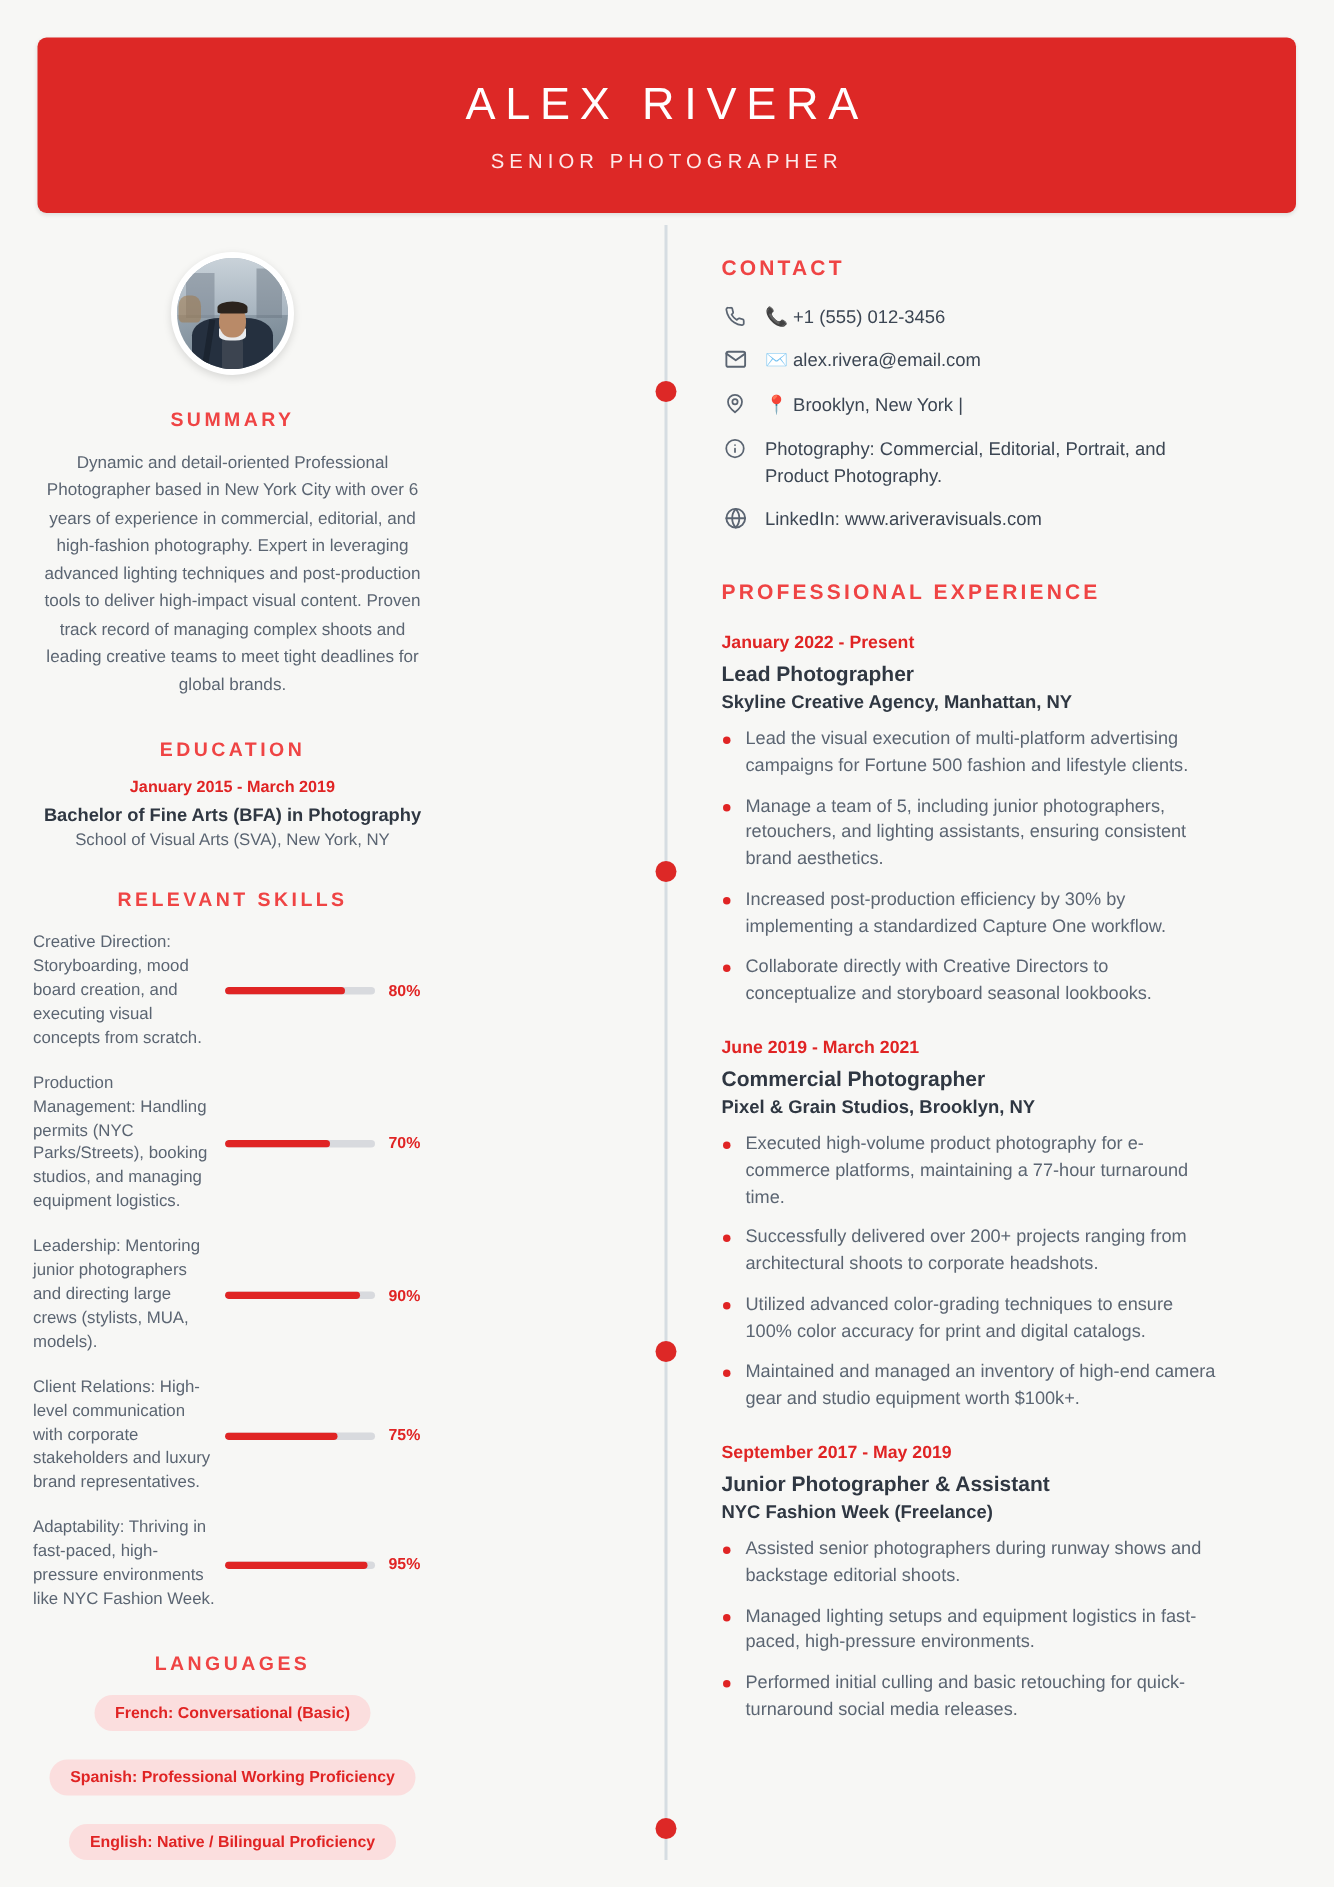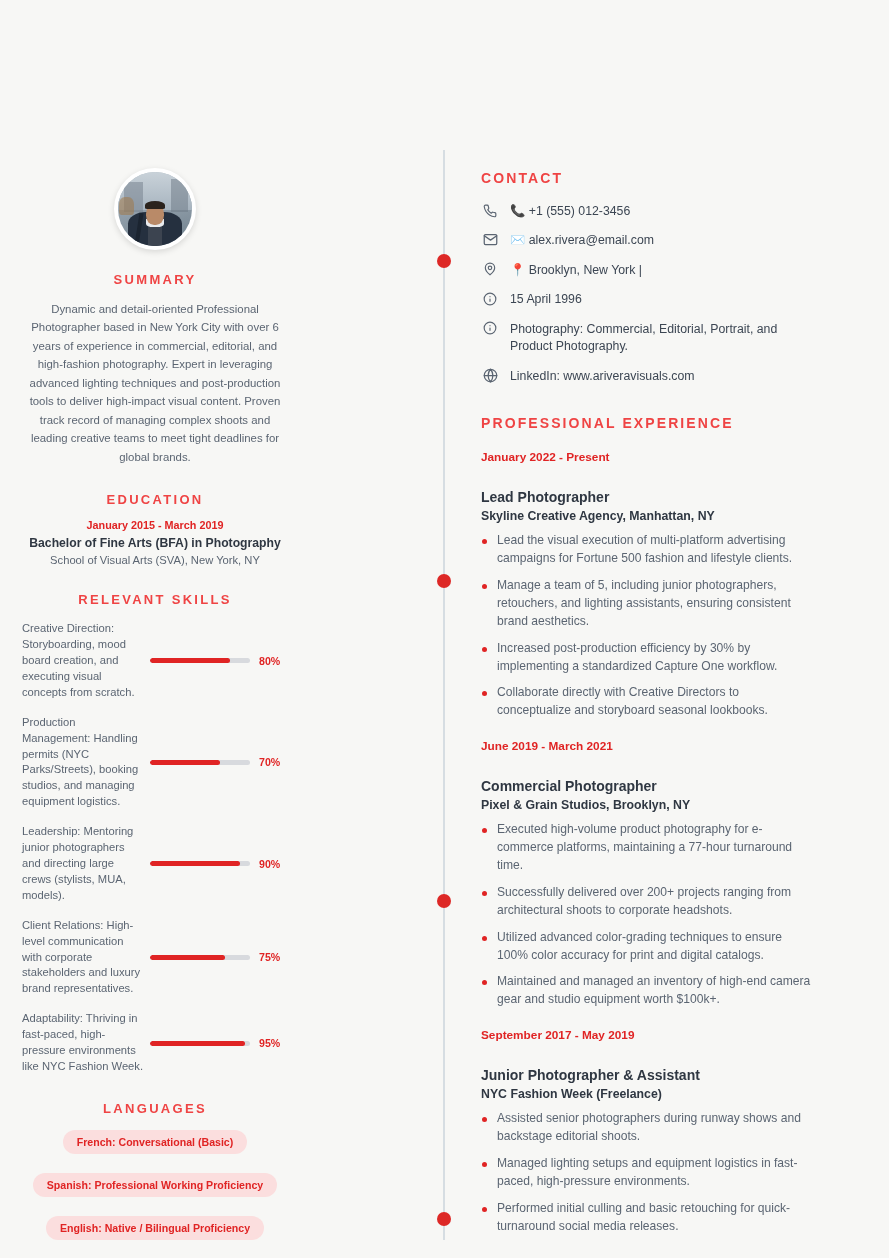--- a/index.html
+++ b/index.html
@@ -134,37 +134,41 @@
     width: 18px; min-width: 18px; height: 17px; margin-right: 11px;
     display: flex; align-items: center; justify-content: center;
     color: #5b6572;
   }
   .c-ico svg { display: block; }
   .c-text { color: #3c4653; font-size: 12.3px; line-height: 1.42; padding-top: 1px; }
 
   .exp-title { margin-top: 30px; }
   .job { margin-top: 19px; }
   .job-date { color: #e02424; font-size: 11.8px; font-weight: bold; }
-  .job-role { color: #2f3742; font-size: 14px; font-weight: bold; margin-top: 25px; }
+  .job-role { color: #2f3742; font-size: 14px; font-weight: bold; margin-top: 6px; }
   .job-company { color: #2f3742; font-size: 12.3px; font-weight: bold; margin-top: 4px; }
   .job-bullets { margin-top: 9px; list-style: none; }
   .job-bullets li {
     position: relative; padding-left: 16px; margin-bottom: 9px;
     color: #5b6572; font-size: 12.1px; line-height: 1.48;
   }
   .job-bullets li::before {
     content: ""; position: absolute; left: 1px; top: 7px;
     width: 5px; height: 5px; border-radius: 50%; background: #e02424;
   }
 </style>
 </head>
 <body>
 
 <div class="page">
 
+  <div class="header">
+    <div class="hdr-name">ALEX RIVERA</div>
+    <div class="hdr-role">SENIOR PHOTOGRAPHER</div>
+  </div>
 
   <div class="timeline-line"></div>
   <div class="timeline-dot td1"></div>
   <div class="timeline-dot td2"></div>
   <div class="timeline-dot td3"></div>
   <div class="timeline-dot td4"></div>
 
   <div class="left">
 
     <div class="avatar-wrap">
@@ -279,29 +283,20 @@
       <div class="contact-row">
         <span class="c-ico">
           <svg width="14" height="14" viewBox="0 0 24 24" fill="none" stroke="currentColor" stroke-width="2" stroke-linecap="round" stroke-linejoin="round">
               <path d="M20 10c0 6-8 12-8 12s-8-6-8-12a8 8 0 0 1 16 0z"></path>
               <circle cx="12" cy="10" r="3"></circle>
             </svg>
         </span>
         <span class="c-text">📍 Brooklyn, New York |</span>
       </div>
 
-      <div class="contact-row">
-        <span class="c-ico">
-          <svg width="14" height="14" viewBox="0 0 24 24" fill="none" stroke="currentColor" stroke-width="2" stroke-linecap="round" stroke-linejoin="round">
-              <circle cx="12" cy="12" r="10"></circle>
-              <path d="M12 16v-4M12 8h.01"></path>
-            </svg>
-        </span>
-        <span class="c-text">15 April 1996</span>
-      </div>
 
       <div class="contact-row">
         <span class="c-ico">
           <svg width="14" height="14" viewBox="0 0 24 24" fill="none" stroke="currentColor" stroke-width="2" stroke-linecap="round" stroke-linejoin="round">
               <circle cx="12" cy="12" r="10"></circle>
               <path d="M12 16v-4M12 8h.01"></path>
             </svg>
         </span>
         <span class="c-text">Photography: Commercial, Editorial, Portrait, and Product Photography.</span>
       </div>

